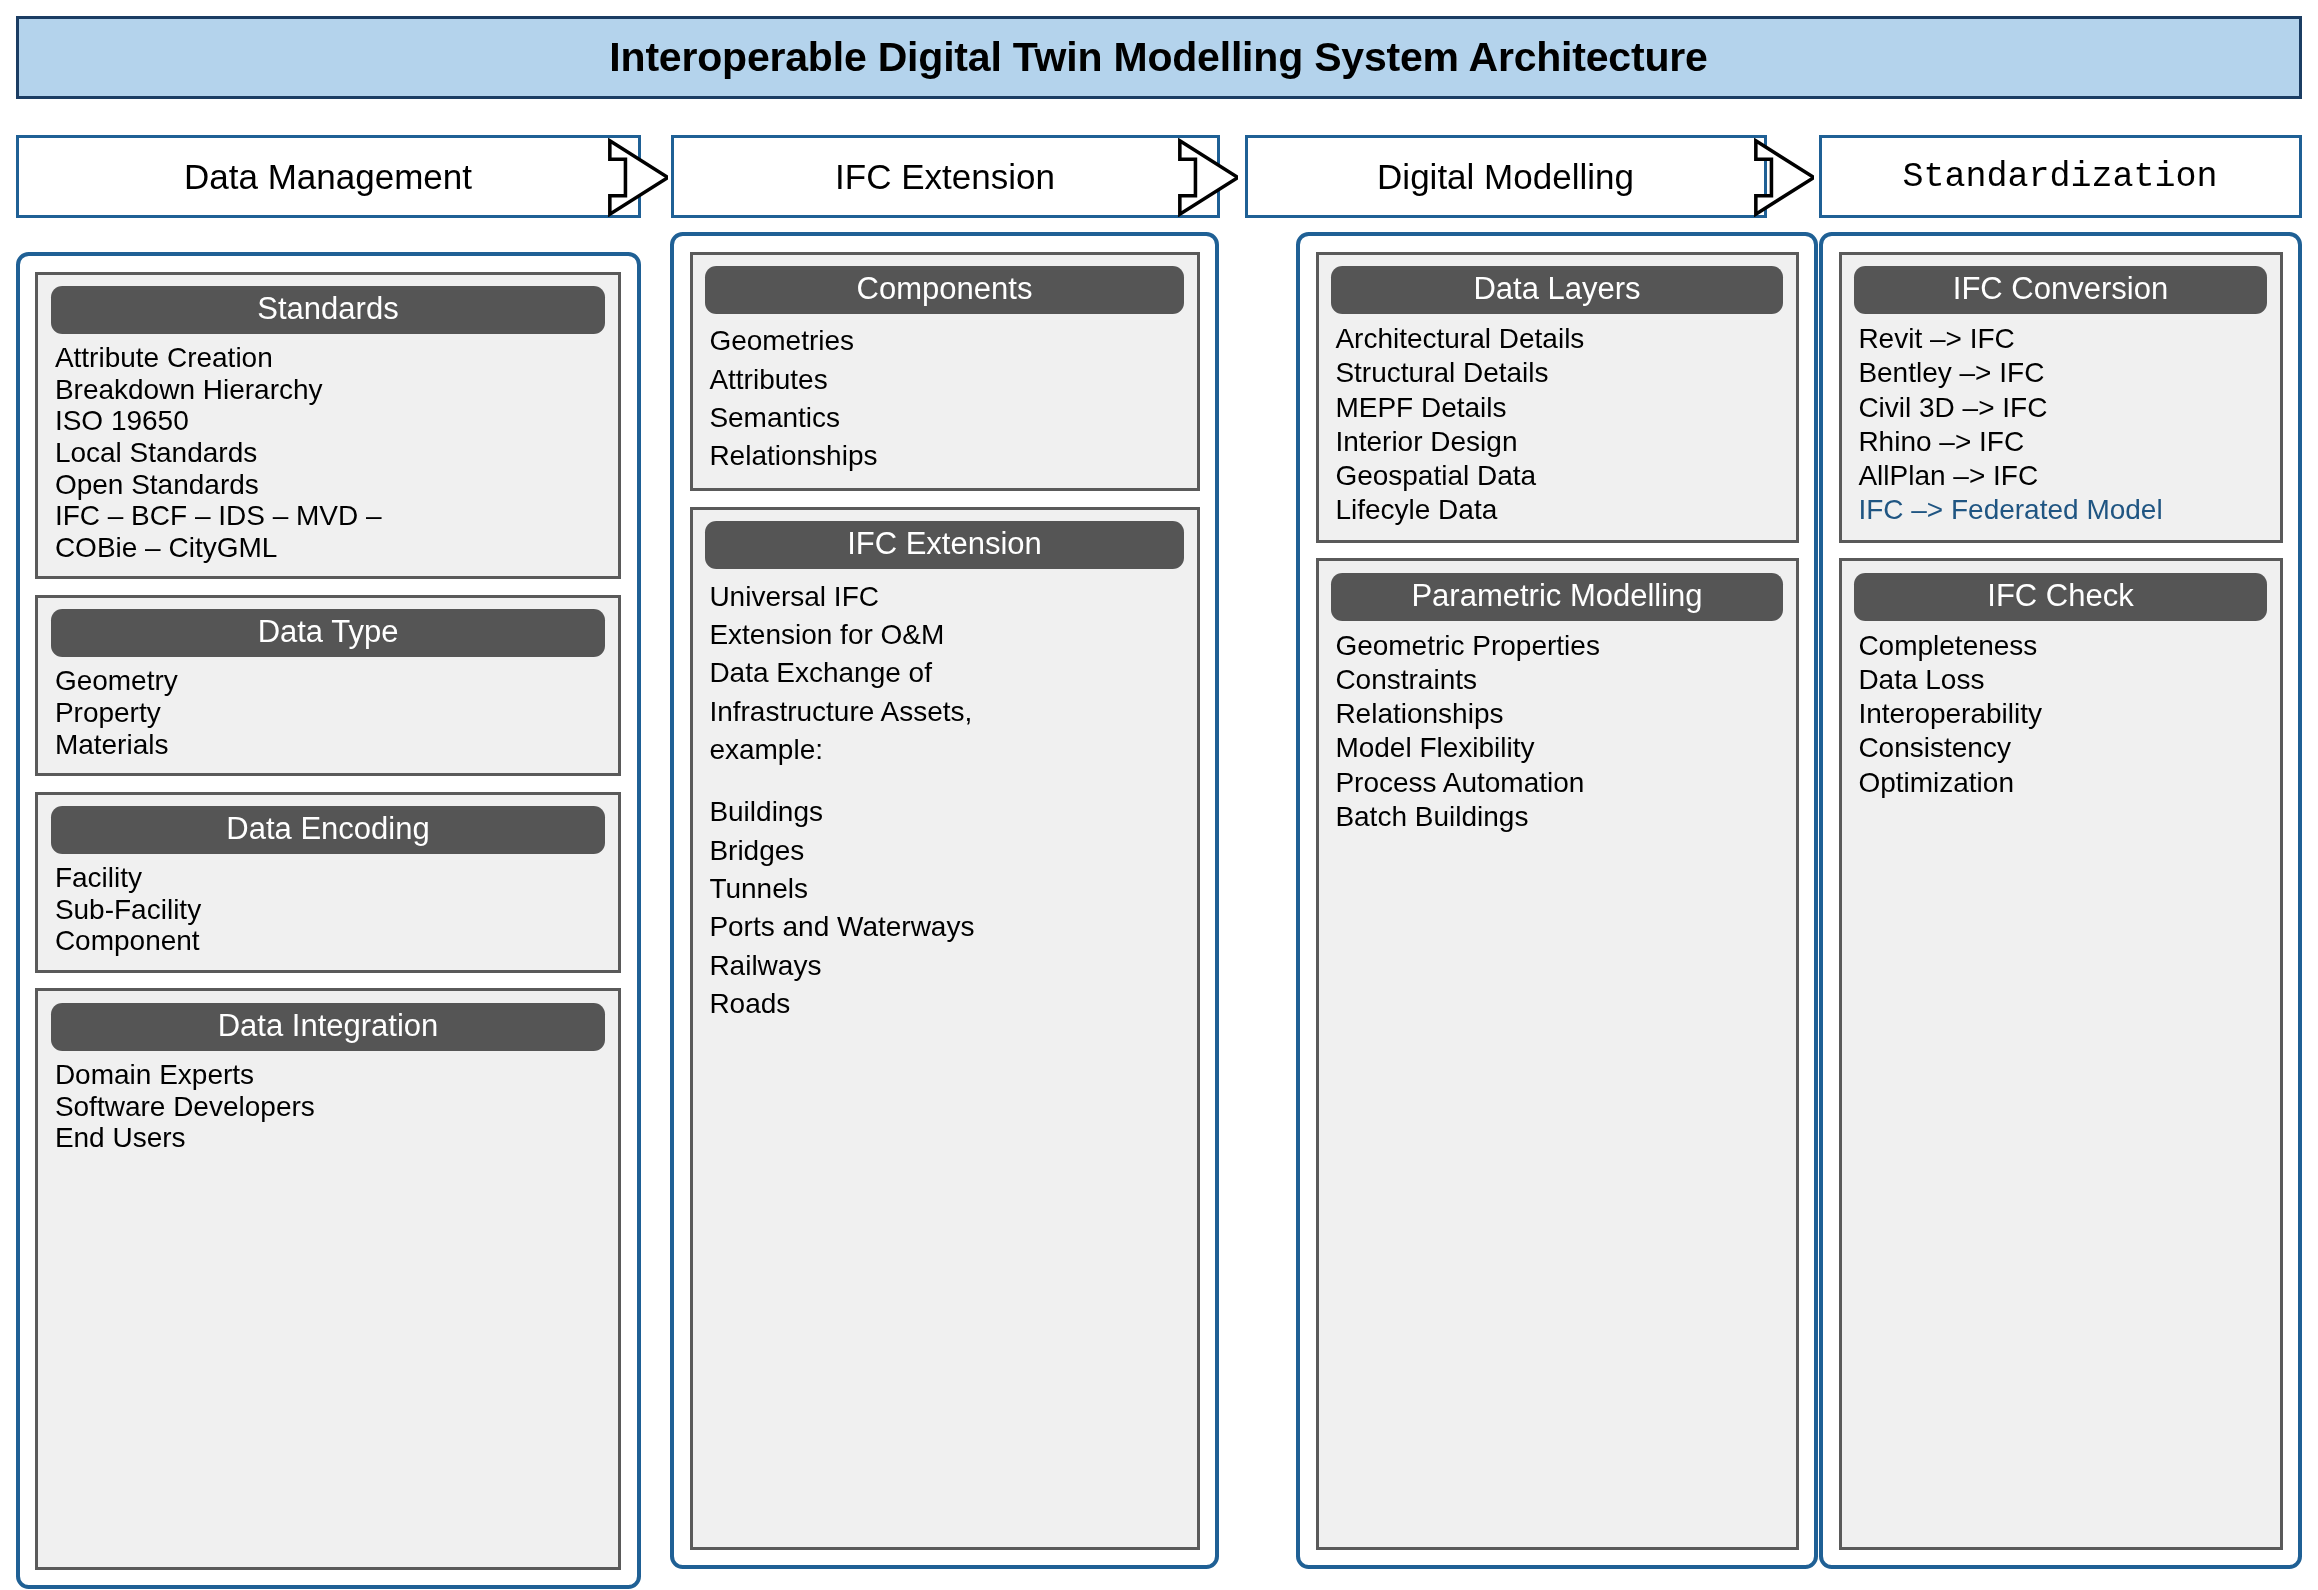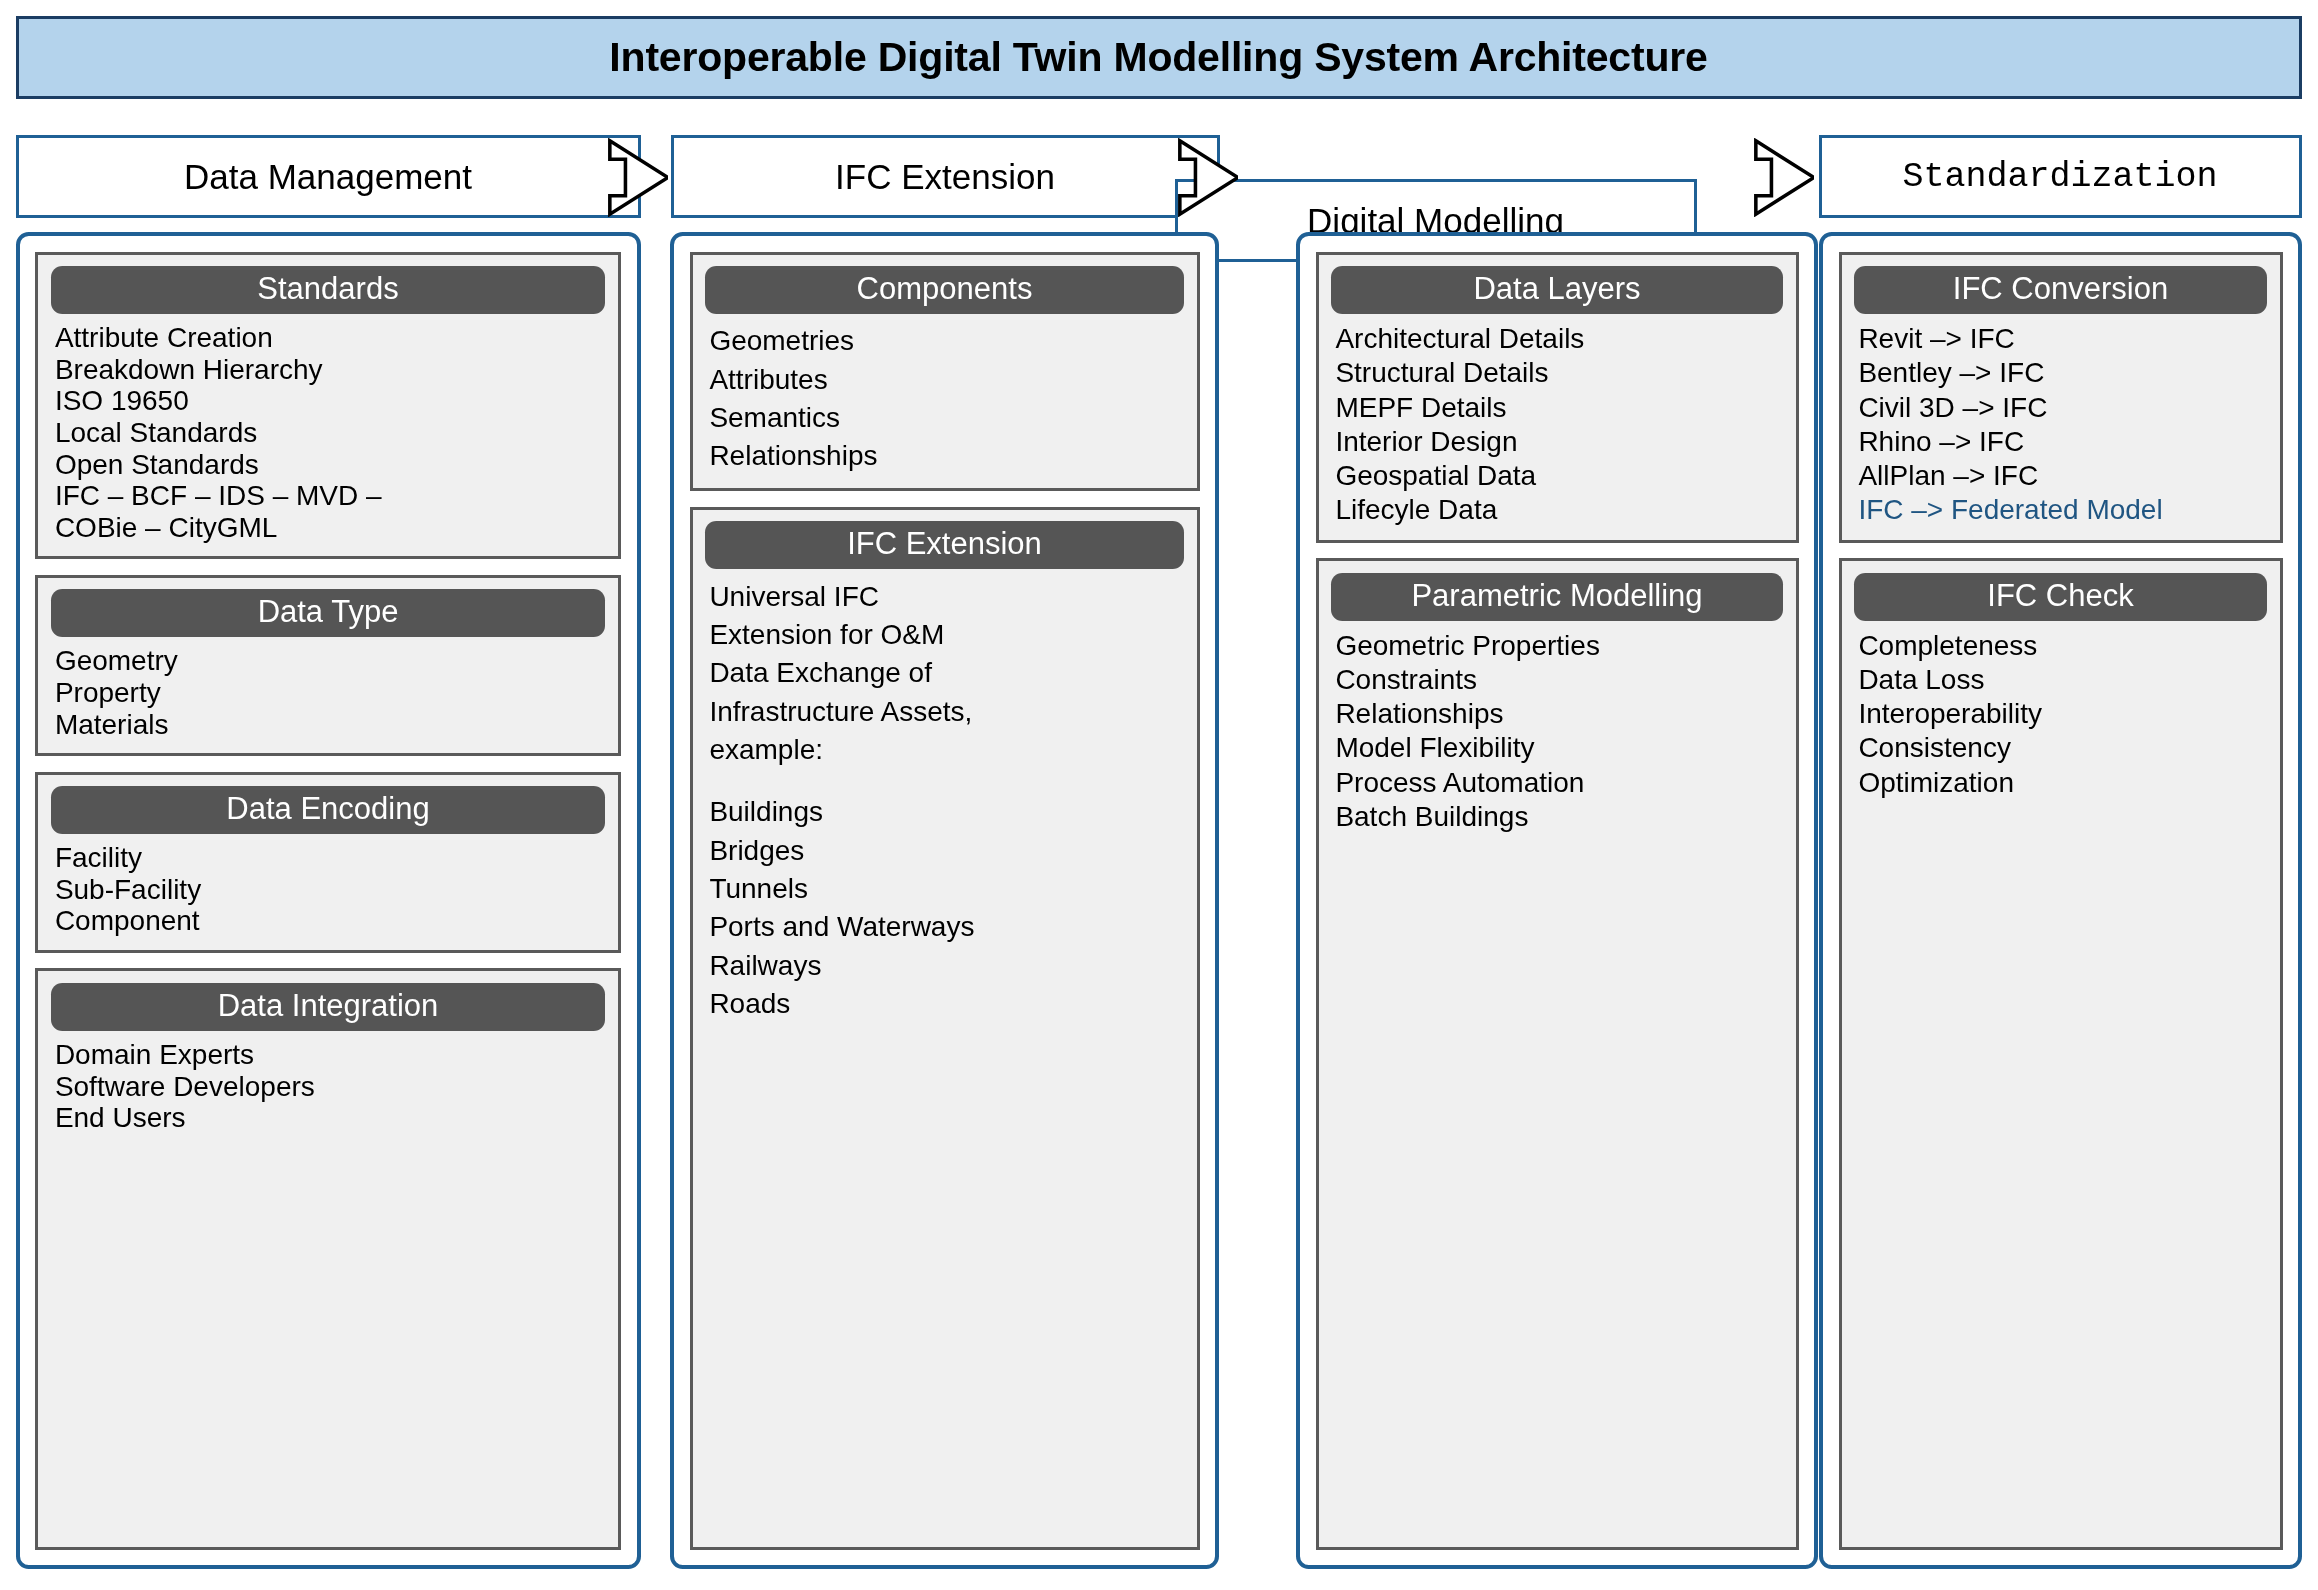--- a/index.html
+++ b/index.html
@@ -147,21 +147,21 @@
     <div class="title-text">Interoperable Digital Twin Modelling System Architecture</div>
   </div>
 
   <div class="phase-row">
       <div class="phase-header" style="left: 0px; width: 625px;">
         <span class="phase-label">Data Management</span>
       </div>
       <div class="phase-header" style="left: 655px; width: 549px;">
         <span class="phase-label">IFC Extension</span>
       </div>
-      <div class="phase-header" style="left: 1159px; width: 522px; margin-top: 44px;">
+      <div class="phase-header" style="left: 1229px; width: 522px;">
         <span class="phase-label">Digital Modelling</span>
       </div>
       <div class="phase-header" style="left: 1803px; width: 483px; font-family: Liberation Mono, monospace;">
         <span class="phase-label">Standardization</span>
       </div>
       <div class="phase-arrow" style="left: 591px;">
         <svg viewBox="0 0 86 112" preserveAspectRatio="none" aria-hidden="true">
           <polygon points="4,4 86,56 4,108 4,82 26,82 26,30 4,30" fill="#ffffff" stroke="#000000" stroke-width="5" stroke-linejoin="miter"></polygon>
         </svg>
       </div>
@@ -171,21 +171,21 @@
         </svg>
       </div>
       <div class="phase-arrow" style="left: 1737px;">
         <svg viewBox="0 0 86 112" preserveAspectRatio="none" aria-hidden="true">
           <polygon points="4,4 86,56 4,108 4,82 26,82 26,30 4,30" fill="#ffffff" stroke="#000000" stroke-width="5" stroke-linejoin="miter"></polygon>
         </svg>
       </div>
     </div>
 
   <div id="columns-host">
-      <div class="col col-1" style="left: 15.5px; width: 625px;">
+      <div class="col col-1" style="left: 15.5px; width: 625px; margin-top: 20px;">
         <div class="card">
           <div class="card-head">Standards</div>
           <ul class="card-list">
             <li>Attribute Creation</li>
             <li>Breakdown Hierarchy</li>
             <li>ISO 19650</li>
             <li>Local Standards</li>
             <li>Open Standards</li>
             <li>IFC –   BCF – IDS –   MVD –</li>
             <li>COBie –  CityGML</li>

